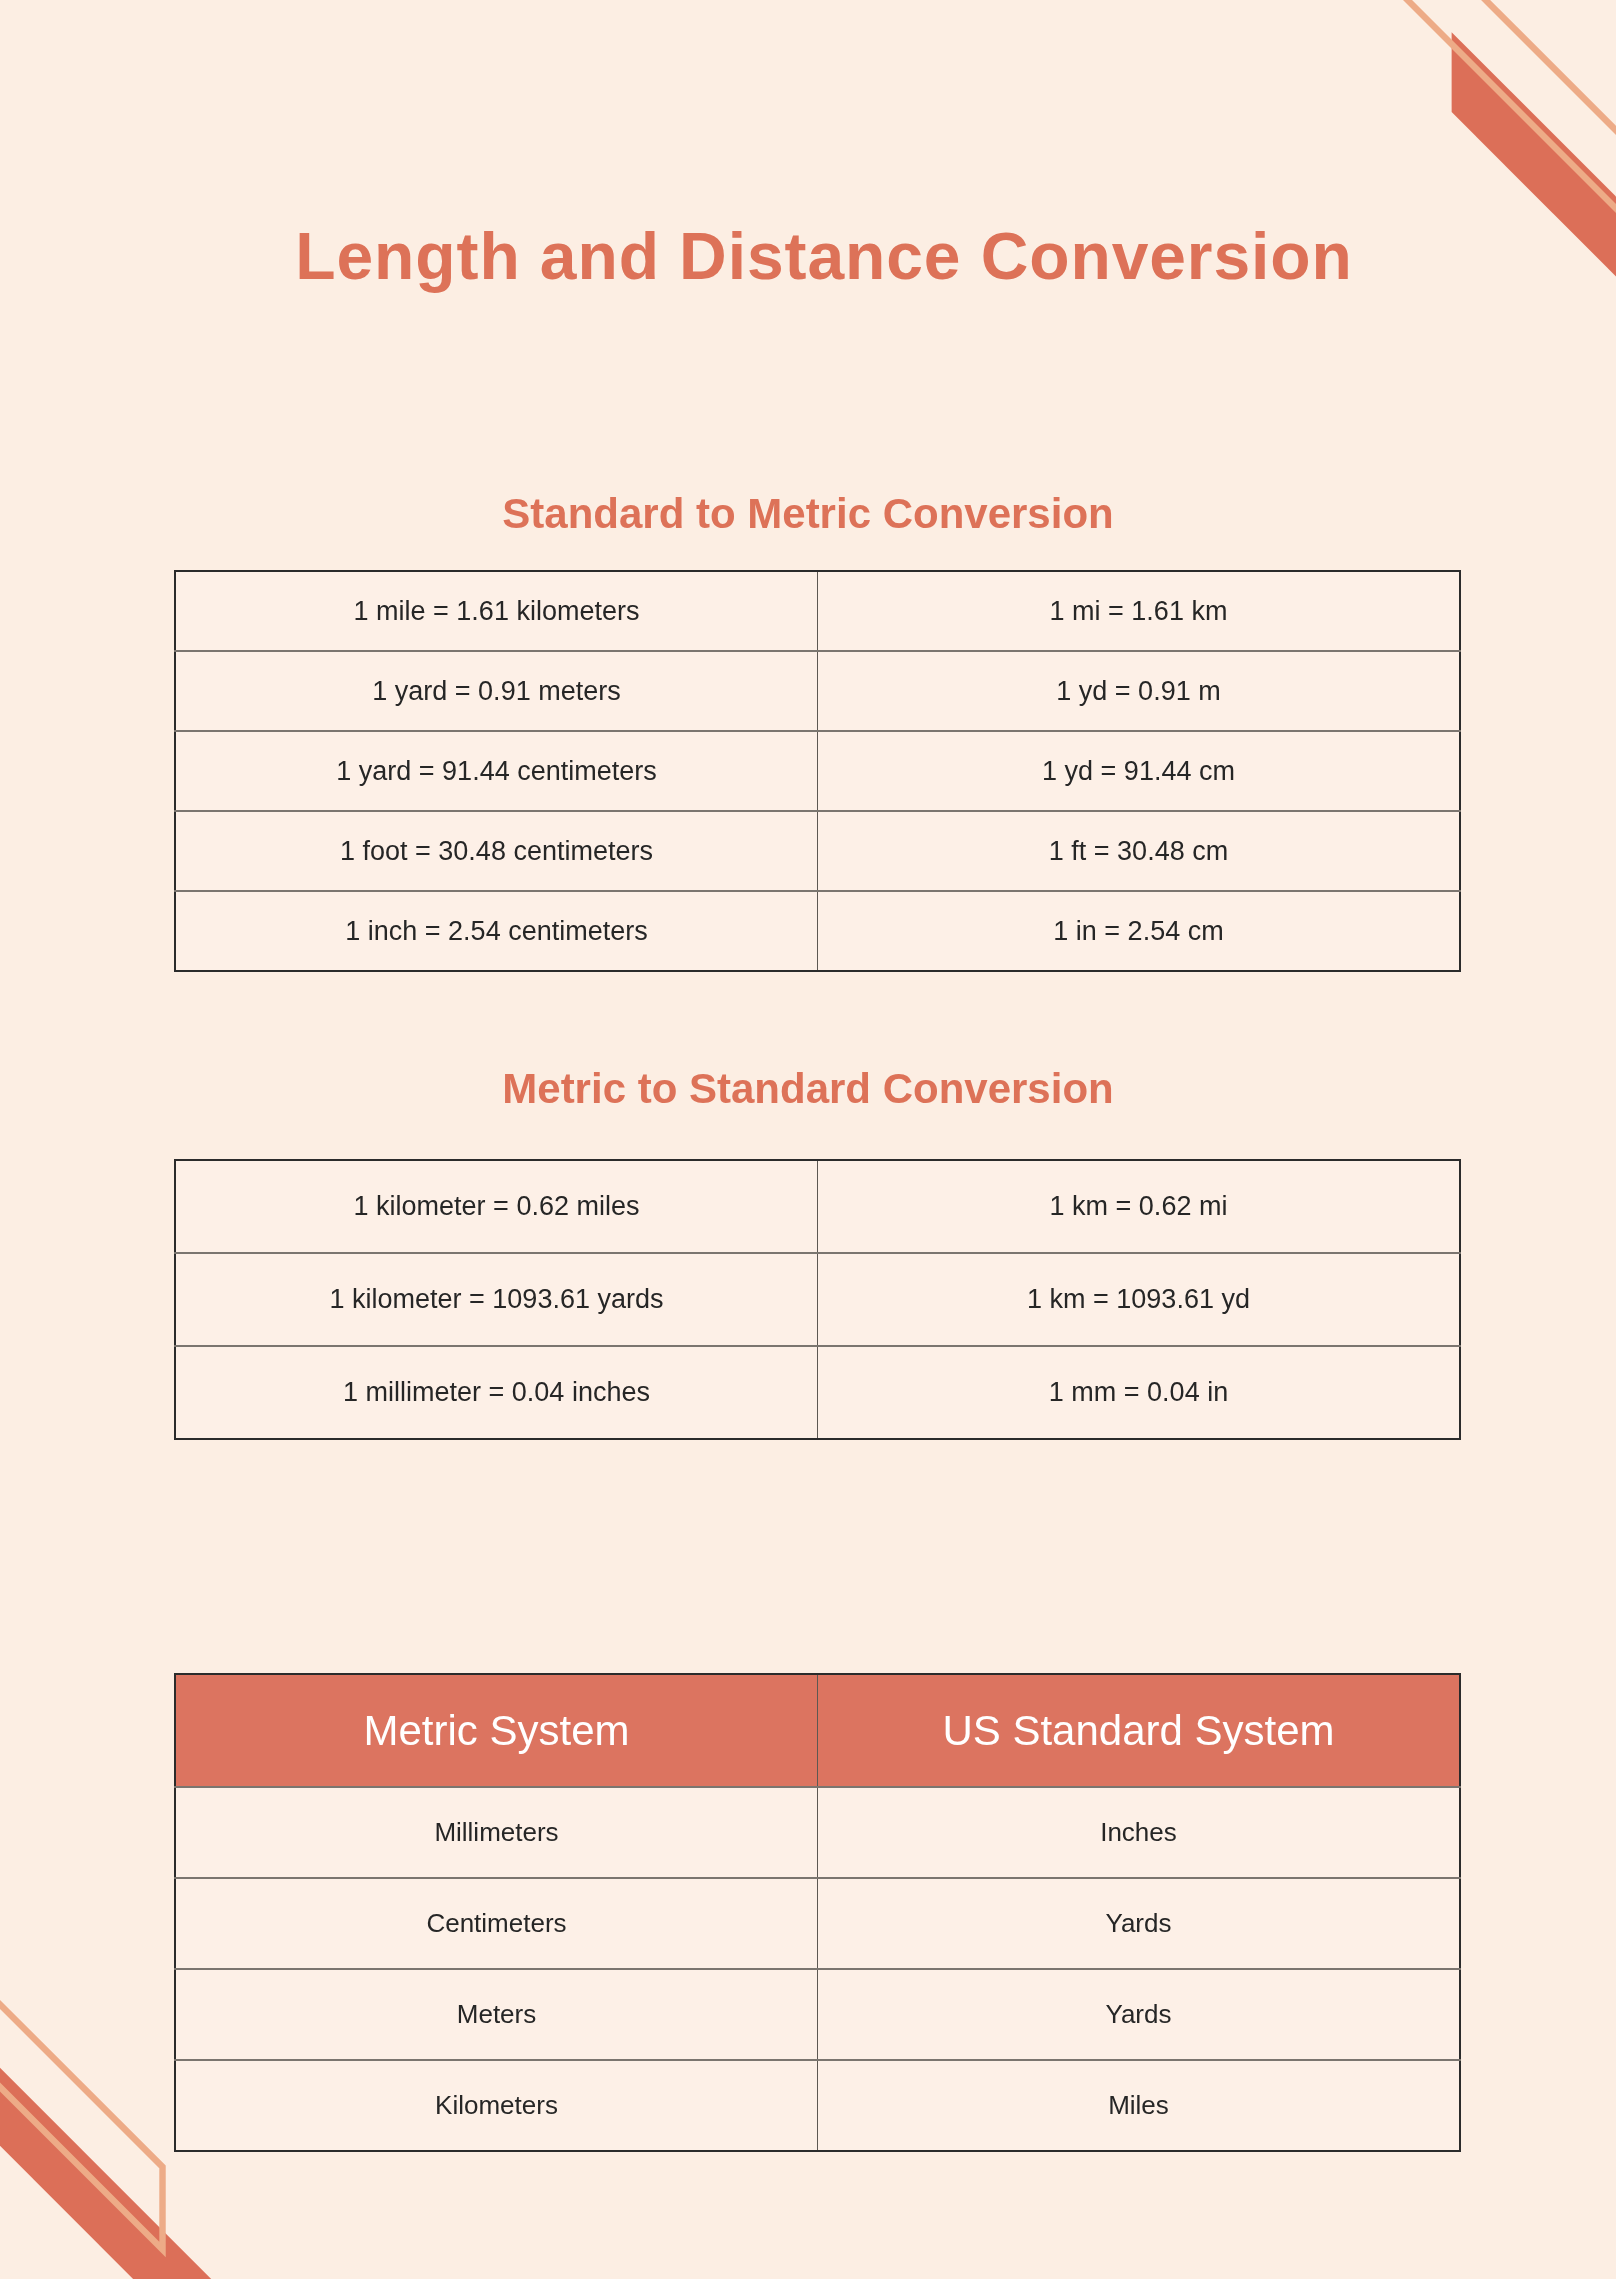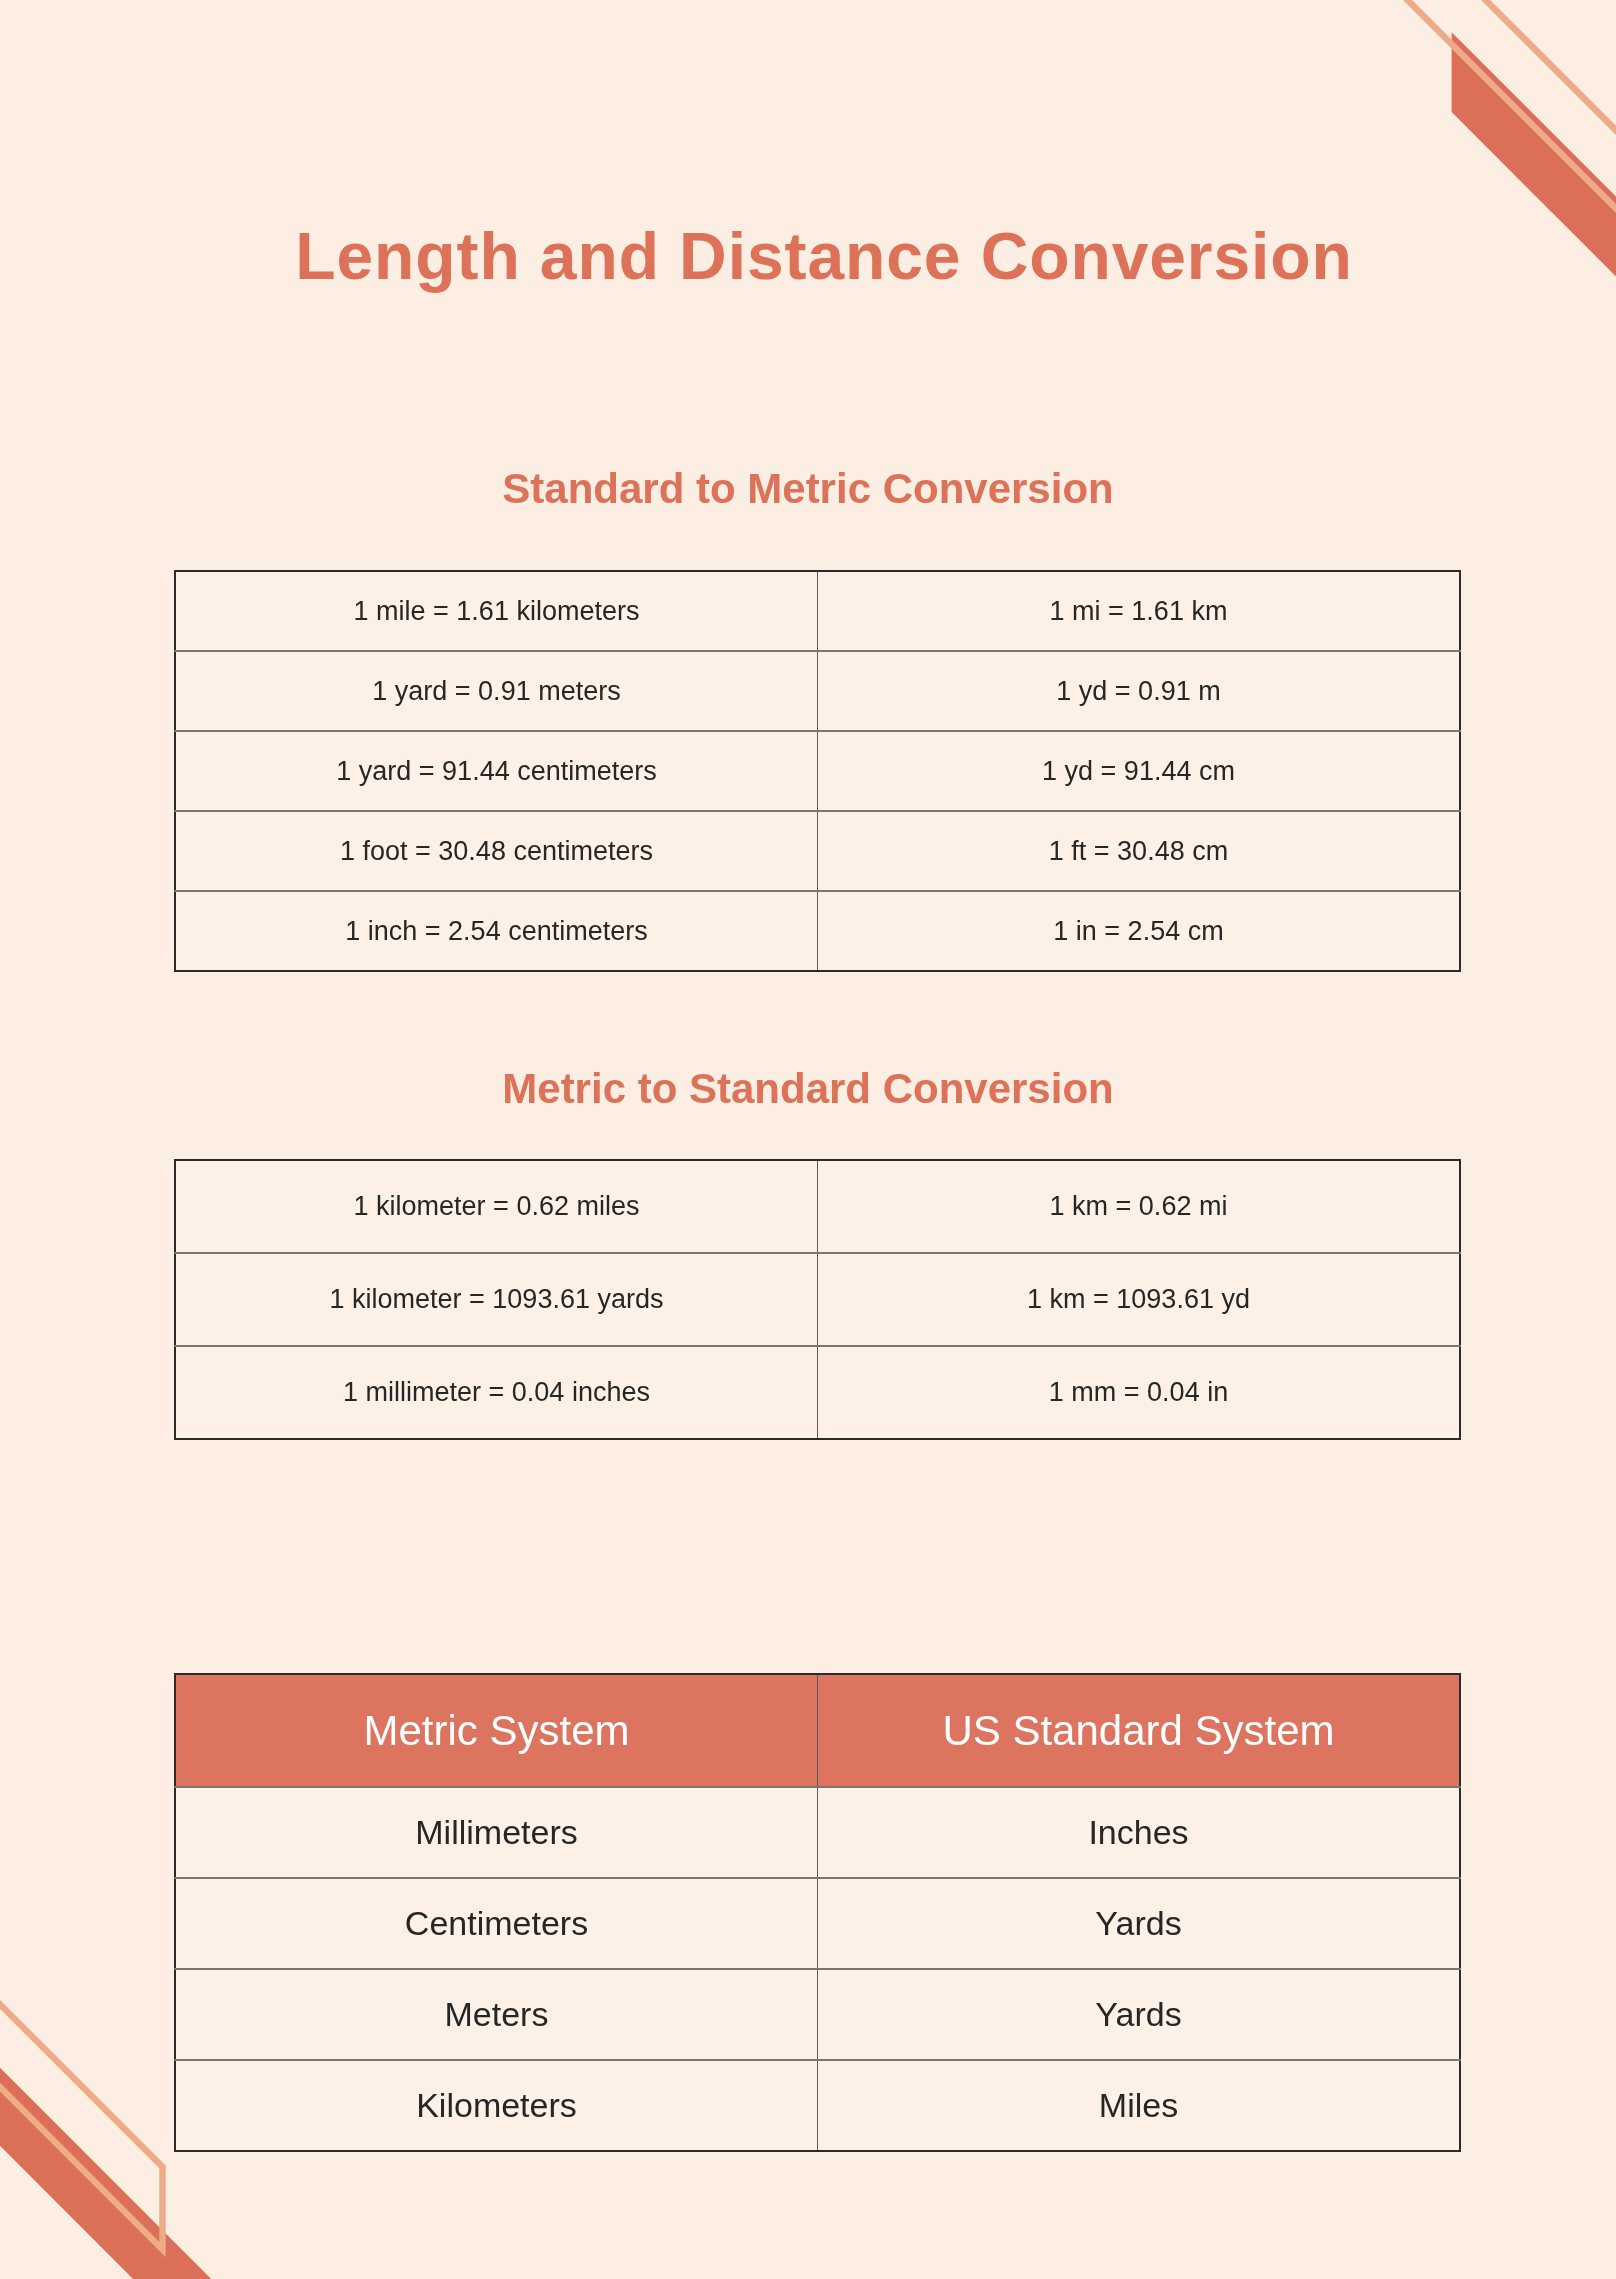--- a/index.html
+++ b/index.html
@@ -31,21 +31,21 @@
     text-align:center;margin:0;
     font-size:66px;font-weight:bold;letter-spacing:0.9px;
     color:var(--accent);line-height:1.1;
   }
   .section-heading{
     position:absolute;left:0;width:1616px;
     text-align:center;margin:0;
     font-size:42px;font-weight:bold;
     color:var(--accent);line-height:1.15;
   }
-  #heading-std-metric{top:465px;}
+  #heading-std-metric{top:490px;}
   #heading-metric-std{top:1065px;}
   table.conv{
     position:absolute;left:174px;width:1287px;
     border-collapse:collapse;table-layout:fixed;
     background:var(--cell-bg);
     border:2.8px solid var(--border-dark);
   }
   table.conv td, table.conv th{
     border:2.8px solid var(--border-gray);
     border-left:1.8px solid #5d5852;
@@ -56,21 +56,21 @@
   }
   table.conv tr td:first-child, table.conv tr th:first-child{border-left:none;}
   table.conv tr td:last-child, table.conv tr th:last-child{border-right:none;}
   table.conv tr:first-child td, table.conv tr:first-child th{border-top:none;}
   table.conv tr:last-child td{border-bottom:none;}
   #table-standard-to-metric{top:570px;}
   #table-standard-to-metric td{height:70px;}
   #table-metric-to-standard{top:1159px;}
   #table-metric-to-standard td{height:83px;}
   #table-systems{top:1673px;}
-  #table-systems td{height:81px;font-size:34px;}
+  #table-systems td{height:81px;font-size:26px;}
   #table-systems th{
     height:103px;
     background:var(--header-bg);
     color:var(--header-text);
     font-size:42px;font-weight:normal;
   }
 </style>
 </head>
 <body>
 

